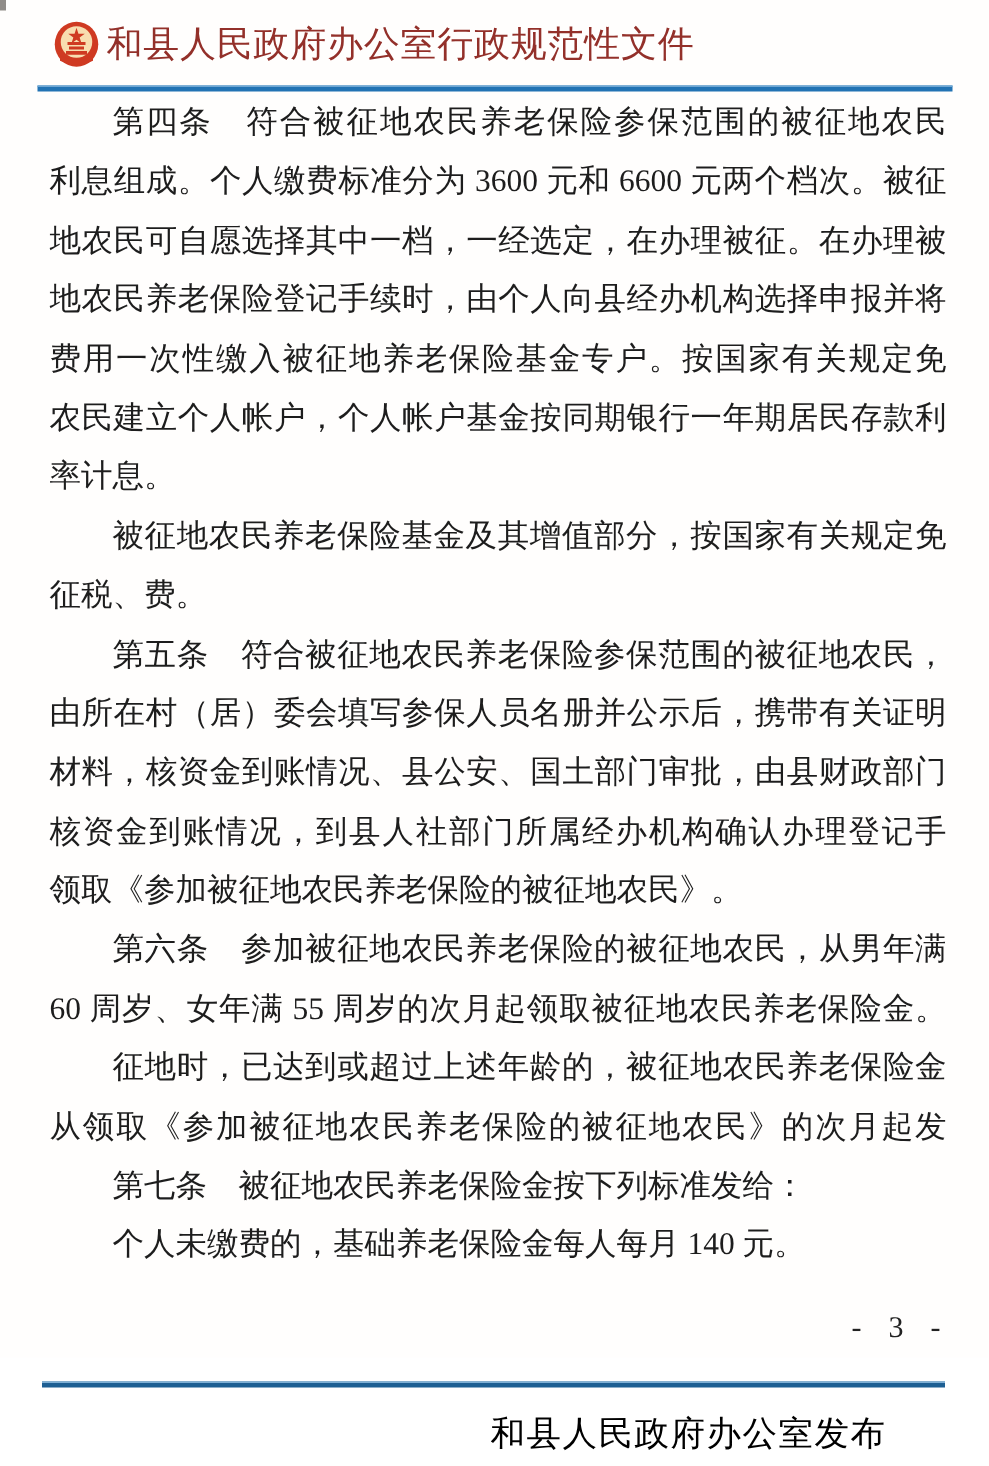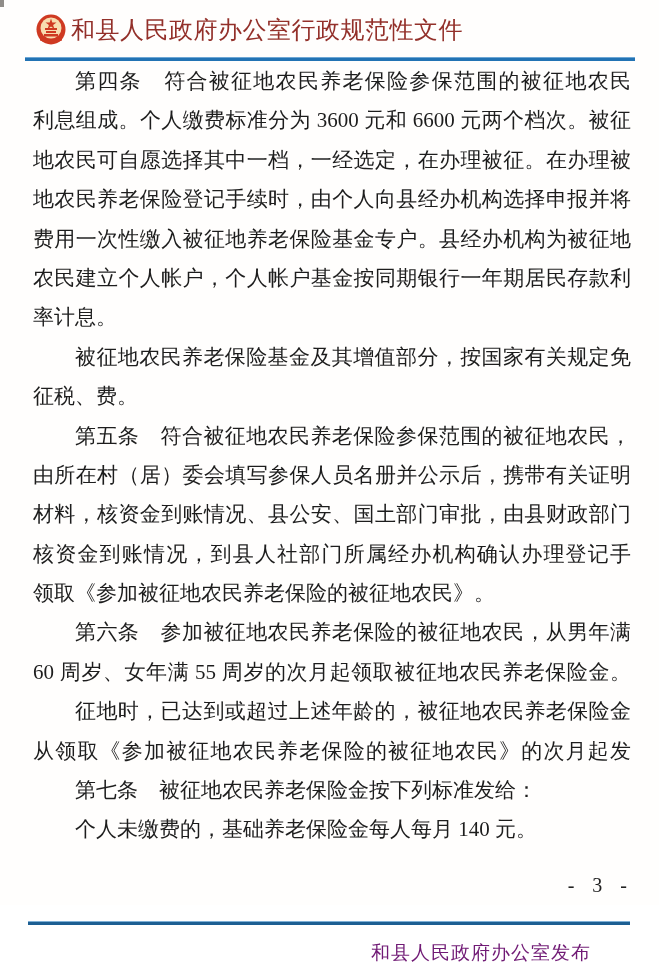--- a/index.html
+++ b/index.html
@@ -32,21 +32,21 @@
   .content .line.ind{text-indent:2em;}
 
   
   .page-number{
     position:absolute;right:28px;top:874px;color:#222222;
     font-size:20px;letter-spacing:4px;word-spacing:5px;white-space:nowrap;
   }
   .footer-rule{position:absolute;left:28px;top:921px;width:602px;height:4px;background:#1d5f93;border-top:1px solid #7fb0d6;box-sizing:border-box;}
   .publisher{
     position:absolute;right:68px;top:940px;white-space:nowrap;
-    font-size:19px;color:#701a75;letter-spacing:1px;
+    font-size:23px;color:#000000;letter-spacing:1px;
     font-family:"Liberation Serif","DejaVu Serif",serif;
   }
 </style>
 </head>
 <body>
 
 <div class="page">
 
   <div class="corner-speck"></div>
 
@@ -65,21 +65,21 @@
     <span class="header-title">和县人民政府办公室行政规范性文件</span>
   </div>
   <div class="header-rule"></div>
 
   <div class="content">
     <div>
       <div class="line j ind">第四条　符合被征地农民养老保险参保范围的被征地农民</div>
       <div class="line j">利息组成。个人缴费标准分为 3600 元和 6600 元两个档次。被征</div>
       <div class="line j">地农民可自愿选择其中一档，一经选定，在办理被征。在办理被征</div>
       <div class="line j">地农民养老保险登记手续时，由个人向县经办机构选择申报并将</div>
-      <div class="line j">费用一次性缴入被征地养老保险基金专户。县经办机构为被征地</div>
+      <div class="line j">费用一次性缴入被征地养老保险基金专户。按国家有关规定免</div>
       <div class="line j">农民建立个人帐户，个人帐户基金按同期银行一年期居民存款利</div>
       <div class="line">率计息。</div>
     </div>
     <div>
       <div class="line j ind">被征地农民养老保险基金及其增值部分，按国家有关规定免</div>
       <div class="line">征税、费。</div>
     </div>
     <div>
       <div class="line j ind">第五条　符合被征地农民养老保险参保范围的被征地农民，</div>
       <div class="line j">由所在村（居）委会填写参保人员名册并公示后，携带有关证明</div>

